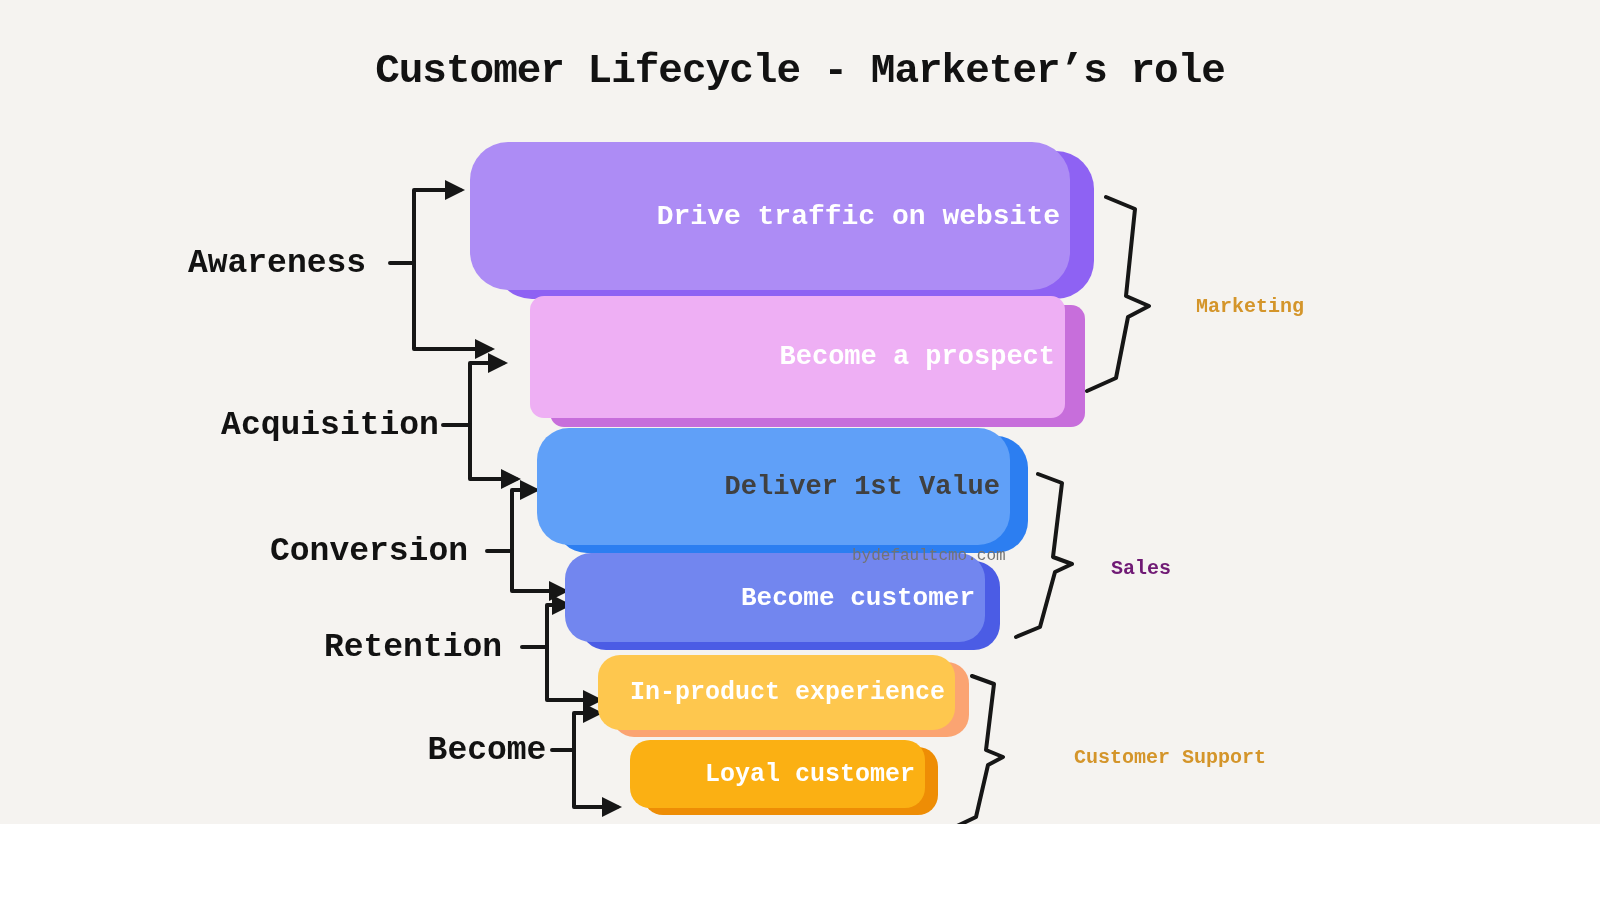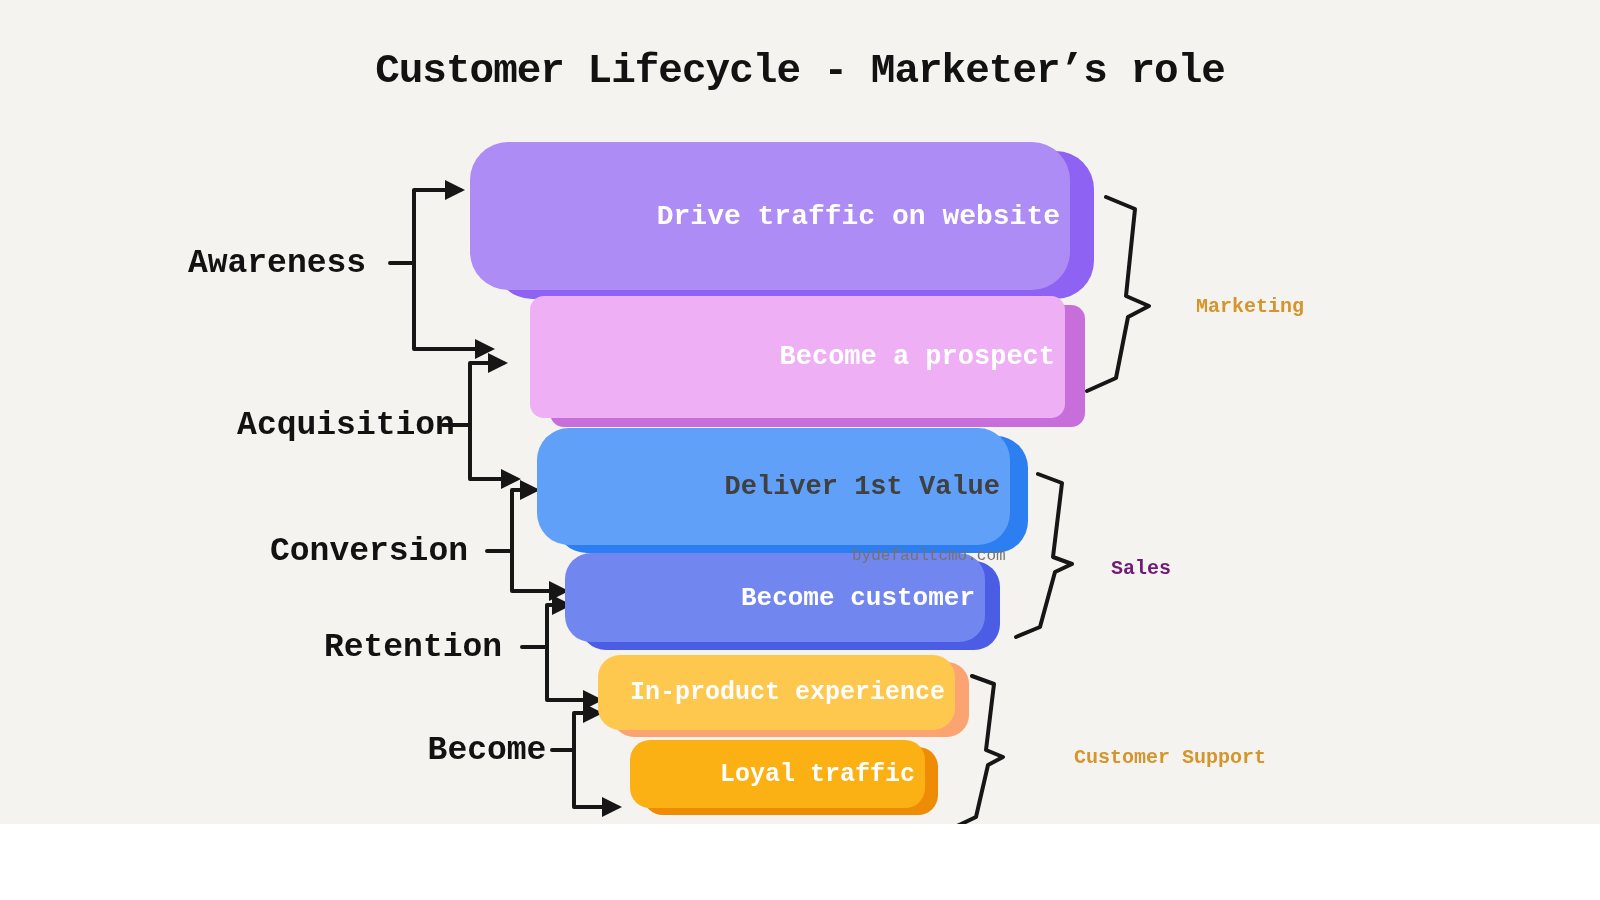--- a/index.html
+++ b/index.html
@@ -54,21 +54,21 @@
   .stage-label { padding: 0 10px; }
   .side-label {
     position: absolute;
     transform: translate(-50%, -50%);
     font-weight: bold;
     font-size: 33px;
     color: #121212;
     white-space: nowrap;
   }
   .l1 { left: 277px; top: 263px; }
-  .l2 { left: 330px; top: 425px; margin-left: 16px; }
+  .l2 { left: 330px; top: 425px; }
   .l3 { left: 369px; top: 551px; }
   .l4 { left: 413px; top: 647px; }
   .l5 { left: 487px; top: 750px; }
   .role-label {
     position: absolute;
     transform: translate(-50%, -50%);
     font-weight: bold;
     font-size: 20px;
     white-space: nowrap;
   }
@@ -129,21 +129,21 @@
   <div class="stage s3" style="--fill: #60a0f8; --shadow: #2c7ef1; color: #404040;">
     <span class="stage-label">Deliver 1st Value</span>
   </div>
   <div class="stage s4" style="--fill: #7286ef; --shadow: #4b5ce5; color: rgb(255, 255, 255);">
     <span class="stage-label">Become customer</span>
   </div>
   <div class="stage s5" style="--fill: #fec74e; --shadow: #fba472; color: rgb(255, 255, 255);">
     <span class="stage-label">In-product experience</span>
   </div>
   <div class="stage s6" style="--fill: #fbb013; --shadow: #ee8d05; color: rgb(255, 255, 255);">
-    <span class="stage-label">Loyal traffic</span>
+    <span class="stage-label">Loyal customer</span>
   </div>
 
   <div class="side-label l1">Awareness</div>
   <div class="side-label l2">Acquisition</div>
   <div class="side-label l3">Conversion</div>
   <div class="side-label l4">Retention</div>
   <div class="side-label l5">Become</div>
 
   <div class="role-label r1" style="color: rgb(212, 149, 42);">Marketing</div>
   <div class="role-label r2" style="color: #701a75;">Sales</div>

